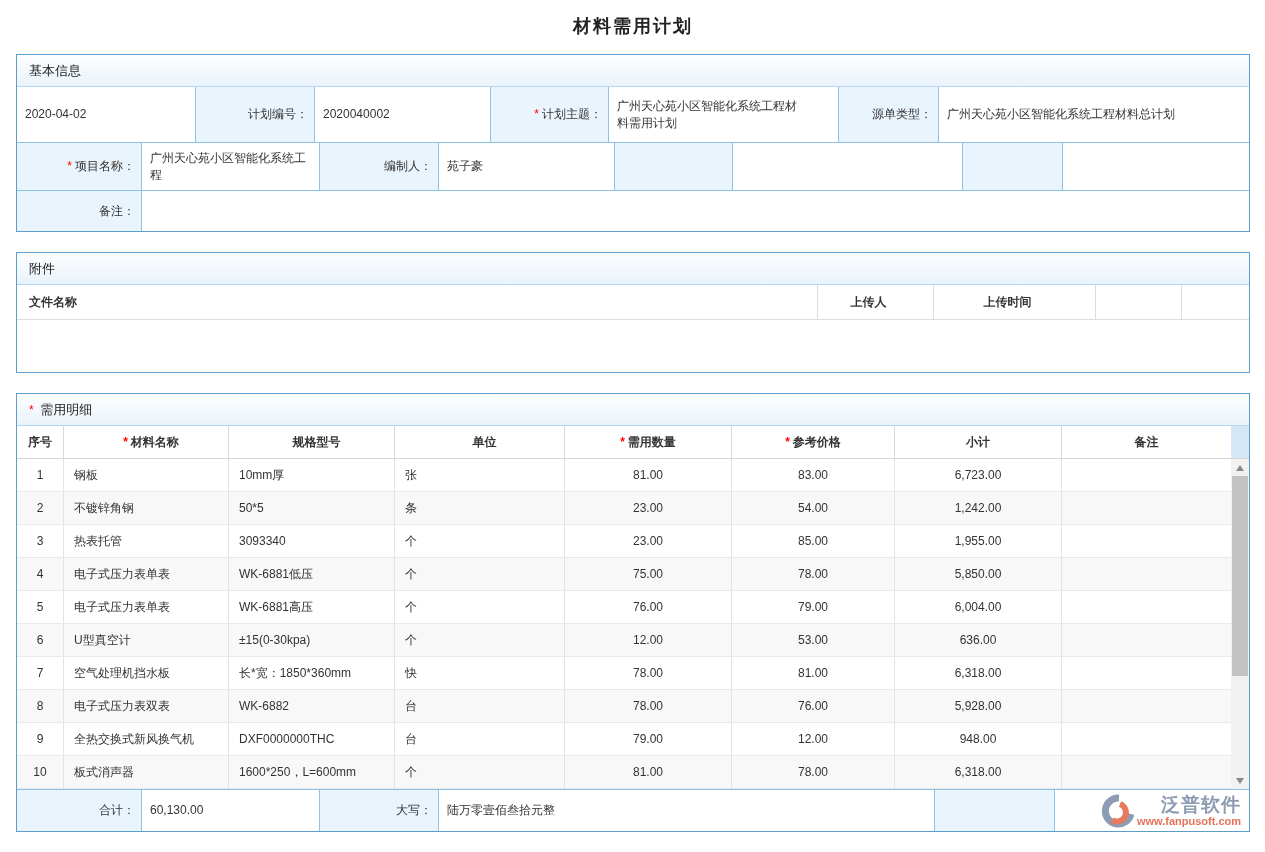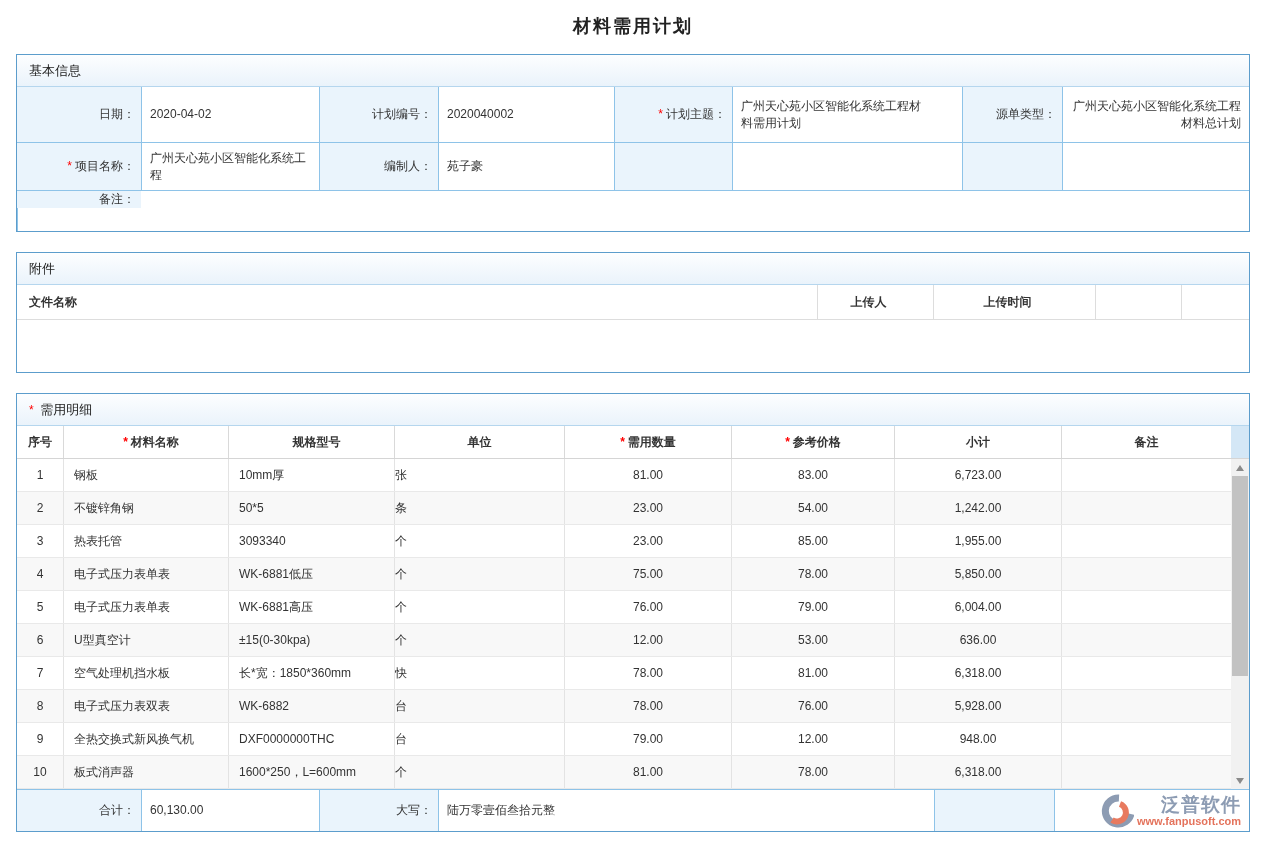--- a/index.html
+++ b/index.html
@@ -15,21 +15,21 @@
     background:linear-gradient(#fdfeff,#eaf3fb); border-bottom:1px solid #b5d6ee; }
   .req { color:#f00; margin-right:3px; font-size:12px; }
 
   
   .bi-row { display:flex; align-items:stretch; }
   .bi-row + .bi-row { border-top:1px solid #8ec3e8; }
   .cell { display:flex; align-items:center; font-size:12px; line-height:1.4; }
   .cell + .cell { border-left:1px solid #8ec3e8; }
   .cell.label { background:#eaf4fc; justify-content:flex-end; text-align:right; padding-right:6px; }
   .cell.value { background:#fff; padding:4px 8px; }
-  .r1 { height:55px; } .r2 { height:48px; } .r3 { height:41px;flex-direction:column; }
+  .r1 { height:55px; } .r2 { height:48px; } .r3 { height:41px; }
   .b1{width:124px;} .b2{width:178px;} .b3{width:119px;} .b4{width:176px;}
   .b5{width:118px;} .b6{width:202px;} .b7{width:100px;margin-left:28px;} .b8{flex:1;text-align:right;}
 
   
   .att-header-row { display:flex; height:35px; border-bottom:1px solid #ddd; font-size:12px; font-weight:bold;gap:14px; }
   .att-cell { display:flex; align-items:center; }
   .att-cell + .att-cell { border-left:1px solid #ddd; }
   .a1 { flex:1; padding-left:12px; }
   .a2 { width:102px; justify-content:center; }
   .a3 { width:148px; justify-content:center; }
@@ -40,21 +40,21 @@
   .dt-header { display:flex; height:33px; border-bottom:1px solid #d5d5d5; font-size:12px; font-weight:bold; }
   .dt-hcell { display:flex; align-items:center; justify-content:center; }
   .dt-hcell + .dt-hcell { border-left:1px solid #d9d9d9; }
   .dt-row { display:flex; height:33px; border-bottom:1px solid #e9e9e9; font-size:12px; background:#fff; }
   .dt-row.alt { background:#f8f8f8; }
   .dt-cell { display:flex; align-items:center; overflow:hidden; white-space:nowrap; }
   .dt-cell + .dt-cell { border-left:1px solid #e3e3e3; }
   .c-no{width:46px; justify-content:center;text-align:center;}
   .c-name{width:165px; padding-left:10px;}
   .c-spec{width:166px; padding-left:10px;}
-  .c-unit{width:170px; padding-left:0;}
+  .c-unit{width:170px; padding-left:10px;}
   .c-qty{width:167px; justify-content:center;}
   .c-price{width:163px; justify-content:center;}
   .c-sub{width:167px; justify-content:center;}
   .c-rem{flex:1;}
   .dt-body-wrap { display:flex; }
   .dt-rows { flex:1; }
   .hdr-scroll-strip { width:18px; background:#d4e7f6; }
 
   
   .vscroll { width:18px; background:#f1f1f1; display:flex; flex-direction:column; }
@@ -79,23 +79,20 @@
 <div class="page">
 
   <div class="page-title">材料需用计划</div>
 
   <section class="panel">
     <div class="panel-header">
       <span>基本信息</span>
     </div>
 
     <div class="bi-row r1">
-      <div class="cell label b1">
-          <span>日期：</span>
-        </div>
       <div class="cell value b2">2020-04-02</div>
       <div class="cell label b3">
           <span>计划编号：</span>
         </div>
       <div class="cell value b4">2020040002</div>
       <div class="cell label b5">
         <span class="req">*</span>
         <span>计划主题：</span>
       </div>
       <div class="cell value b6">广州天心苑小区智能化系统工程材料需用计划</div>

